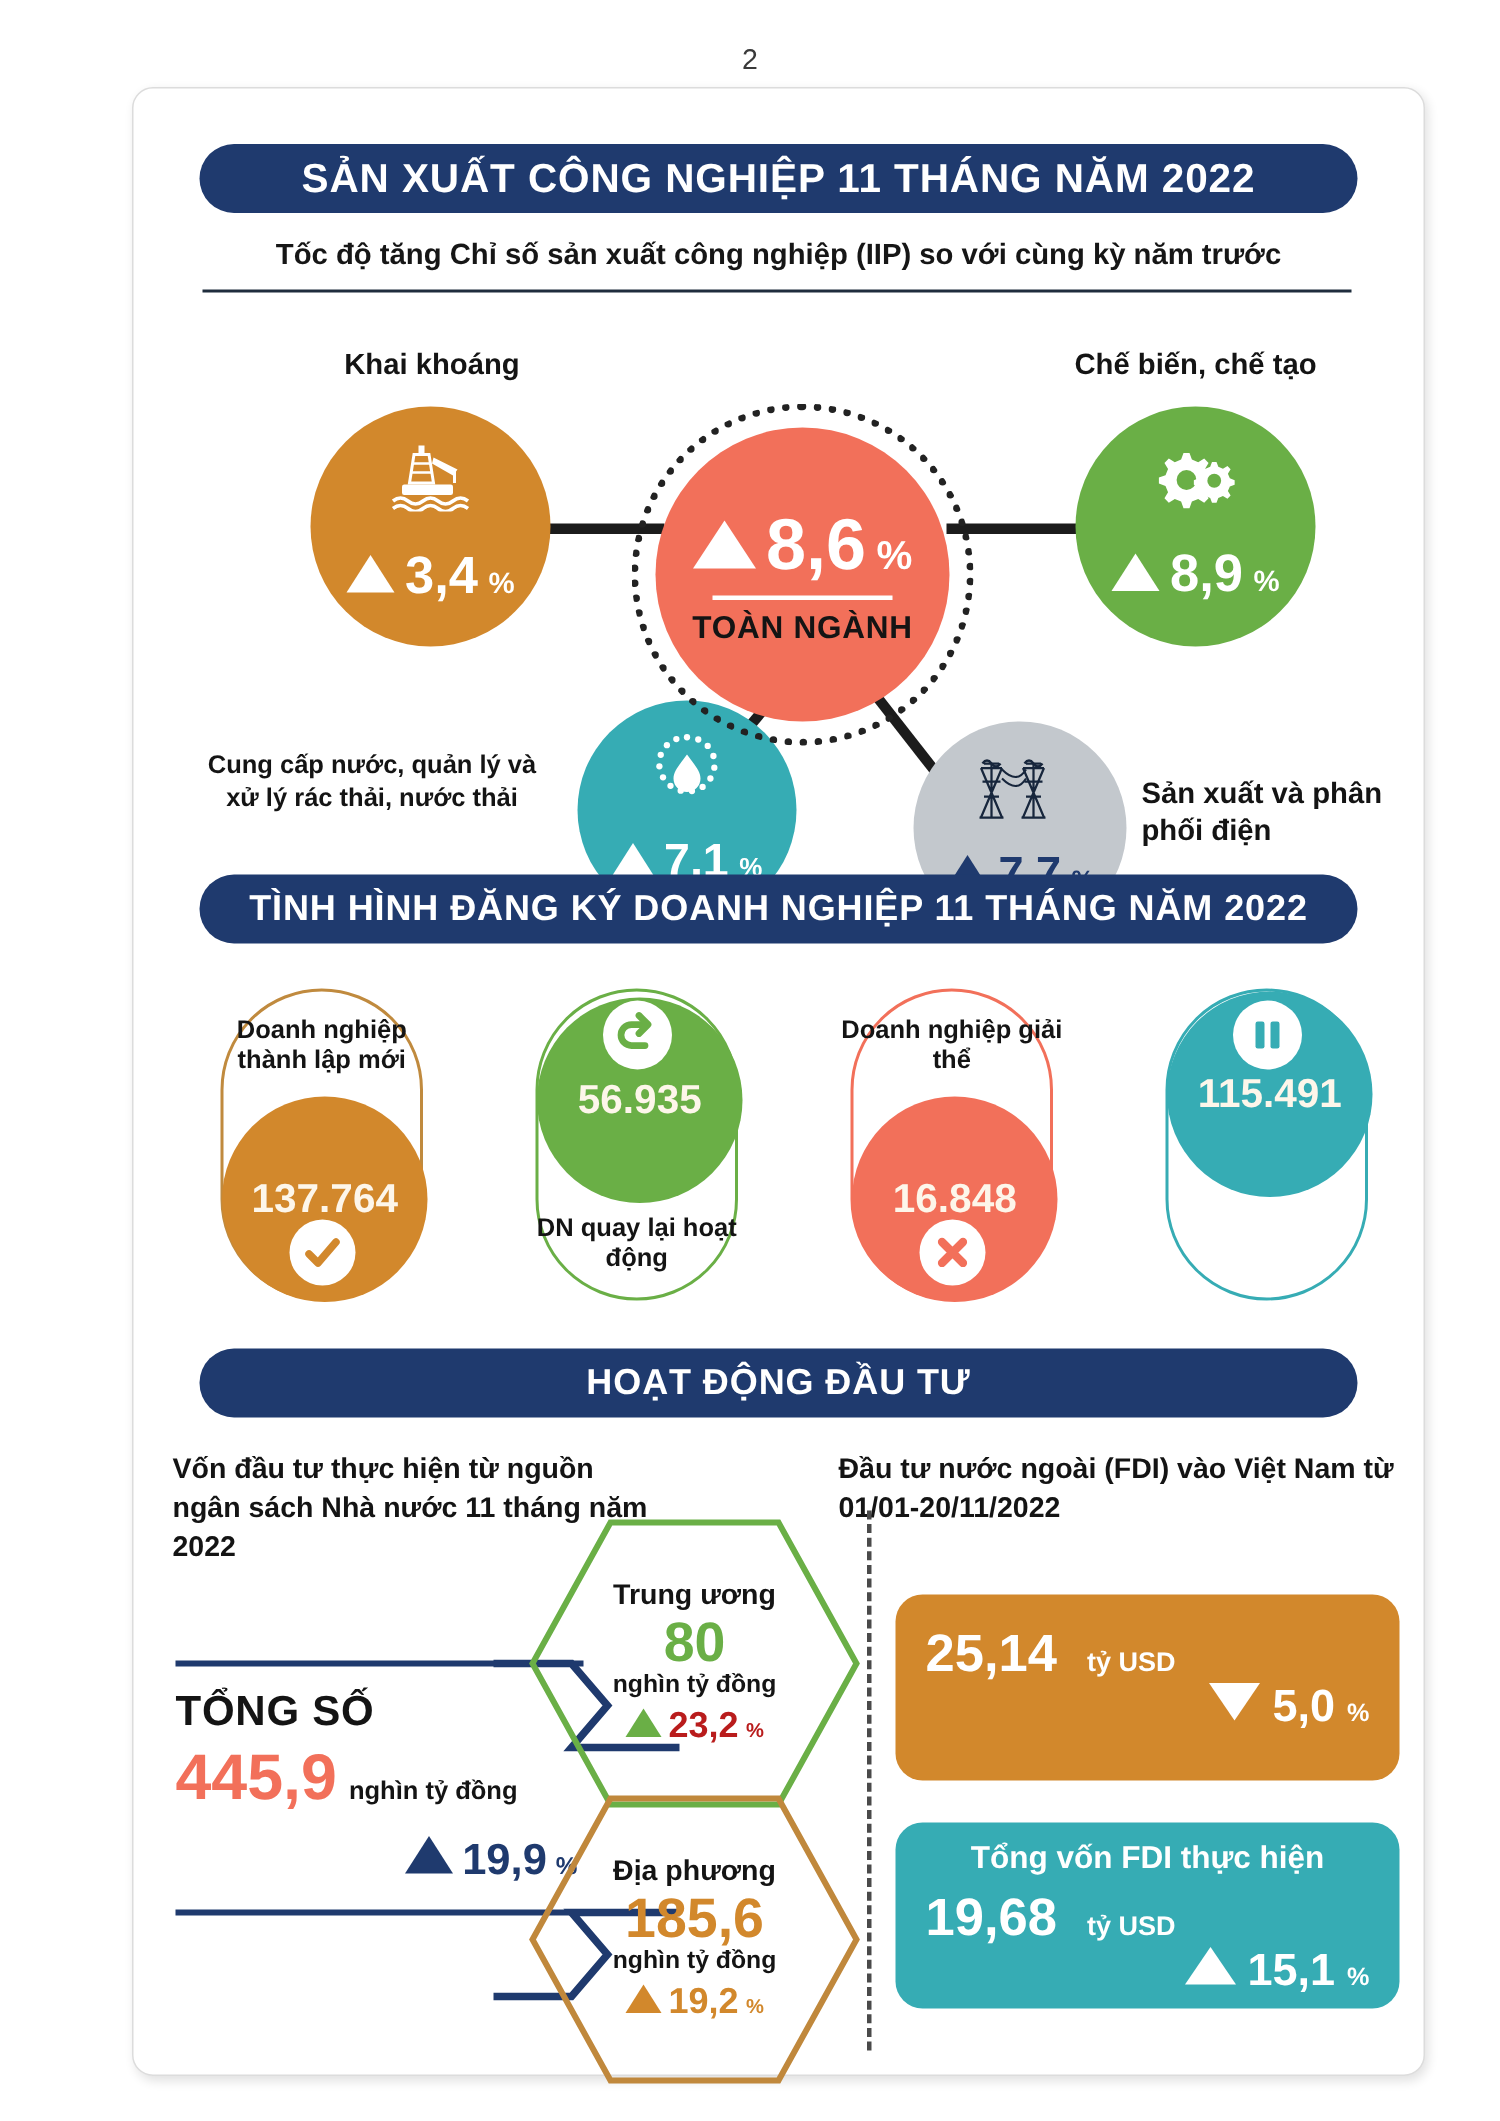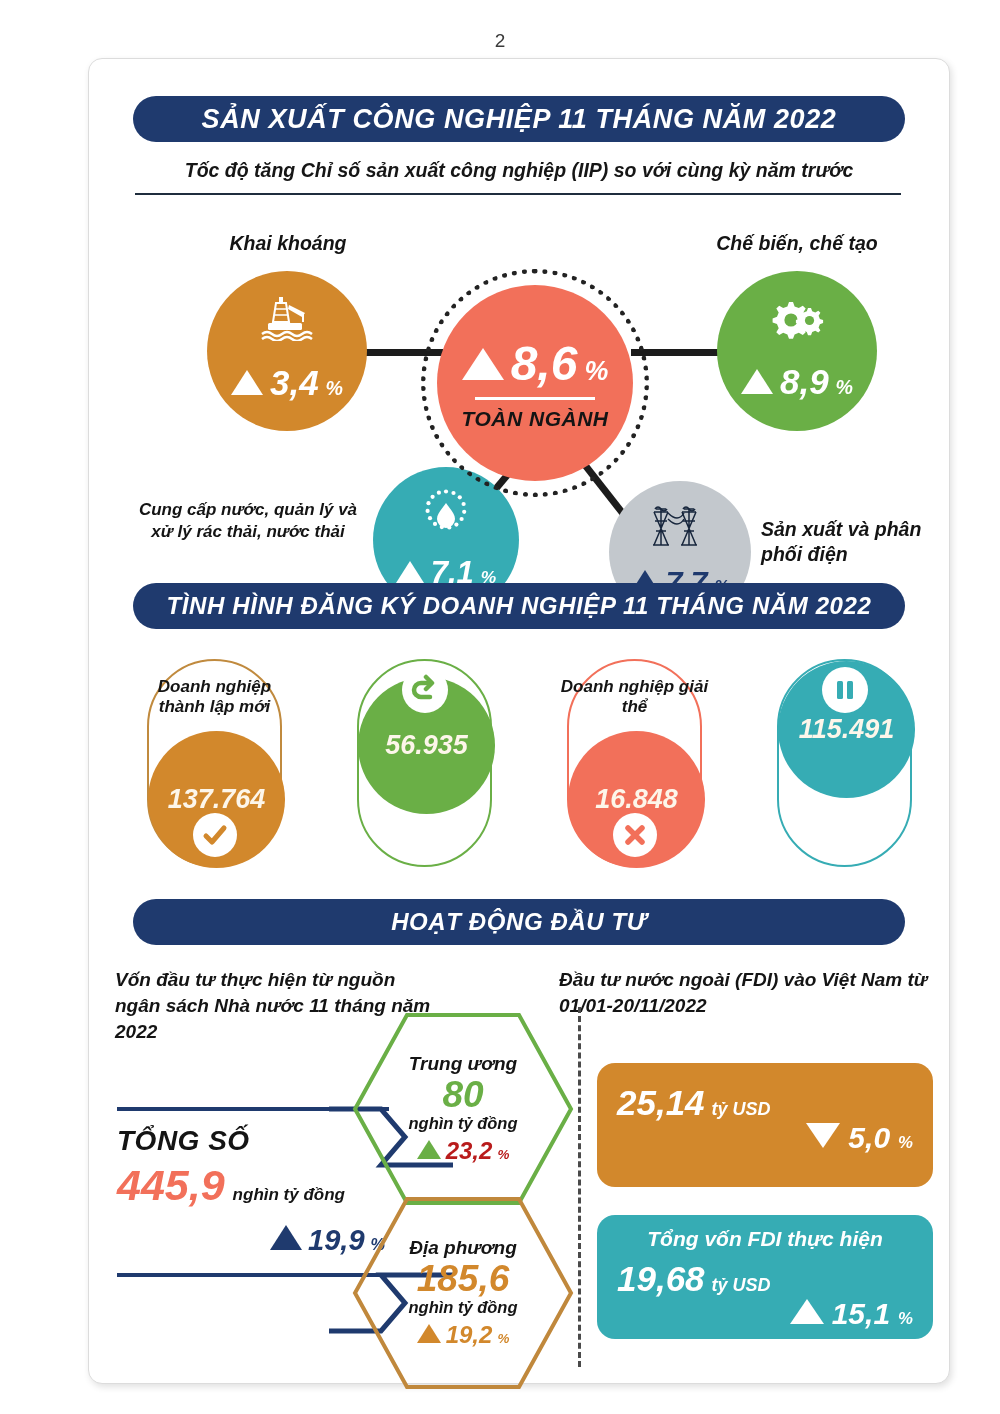--- a/index.html
+++ b/index.html
@@ -14,21 +14,20 @@
     position: absolute; top: 30px; left: 0; width: 1000px;
     text-align: center; font-size: 19px; color: #3a3a3a;
   }
   .sheet {
     position: absolute; left: 88px; top: 58px;
     width: 862px; height: 1326px;
     background: #ffffff;
     border: 1px solid #dcdcdc;
     border-radius: 14px;
     box-shadow: 2px 3px 7px rgba(0,0,0,0.12);
-    font-style: italic;
   }
 
   
   .banner {
     position: absolute;
     background: #1f3a6e;
     border-radius: 30px;
     color: #ffffff;
     display: flex; align-items: center; justify-content: center;
     font-weight: bold;
@@ -71,21 +70,21 @@
     left: 118px; top: 62px; width: 160px; height: 160px; background: #d2882c;
   }
   #c-mining .val { font-size: 35px; margin-top: 14px; }
   
   #c-manu {
     left: 628px; top: 62px; width: 160px; height: 160px; background: #6aaf46;
   }
   #c-manu .val { font-size: 35px; margin-top: 14px; }
   
   #c-water {
-    left: 284px; top: 258px; width: 146px; height: 146px; background: #36acb4;
+    left: 296px; top: 258px; width: 146px; height: 146px; background: #36acb4;
   }
   #c-water .val { font-size: 31px; margin-top: 12px; }
   
   #c-elec {
     left: 520px; top: 272px; width: 142px; height: 142px; background: #c3c8cd;
   }
   #c-elec .val { font-size: 30px; color: #1f3a6e; margin-top: 10px; }
 
   
   #c-total {
@@ -141,21 +140,21 @@
     background: #ffffff; left: 50%; transform: translateX(-50%);
     display: flex; align-items: center; justify-content: center;
   }
 
   #pill-new { left: 58px; top: 12px; color: #c08a3e; }
   #pill-new .bubble { top: 70px; background: #d2882c; }
   #pill-new .lab { top: 16px; }
   #pill-new .pill-badge { top: 152px; }
 
   #pill-back { left: 268px; top: 12px; color: #6aaf46; }
-  #pill-back .bubble { top: 16px; background: #6aaf46; }
+  #pill-back .bubble { top: 4px; background: #6aaf46; }
   #pill-back .lab { top: 148px; }
   #pill-back .pill-badge { top: 6px; width: 46px; height: 46px; }
 
   #pill-dis { left: 478px; top: 12px; color: #f2705a; }
   #pill-dis .bubble { top: 70px; background: #f2705a; }
   #pill-dis .lab { top: 16px; }
   #pill-dis .pill-badge { top: 152px; }
 
   #pill-pause { left: 688px; top: 12px; color: #36acb4; }
   #pill-pause .bubble { top: 0px; background: #36acb4; }
@@ -204,21 +203,21 @@
   .hex-growth { display: flex; align-items: baseline; gap: 5px; font-size: 24px; font-weight: bold; margin-top: 4px; }
 
   #hex-central { left: 262px; top: 52px; }
   #hex-local   { left: 262px; top: 236px; }
 
   .fdi-card {
     position: absolute; border-radius: 18px; width: 336px; height: 124px;
     color: #ffffff; padding: 12px 20px 0 20px;
   }
   .fdi-title { font-size: 21px; font-weight: bold; text-align: center; }
-  .fdi-row { display: flex; align-items: baseline; gap: 7px; margin-top: 8px; }
+  .fdi-row { display: flex; align-items: baseline; gap: 20px; margin-top: 8px; }
   .fdi-num { font-size: 35px; font-weight: bold; }
   .fdi-unit { font-size: 18px; font-weight: bold; }
   .fdi-growth {
     display: flex; align-items: baseline; gap: 8px; justify-content: flex-end;
     font-size: 30px; font-weight: bold; margin-top: -2px;
   }
   #fdi-total { left: 508px; top: 104px; background: #d2882c; }
   #fdi-real  { left: 508px; top: 256px; background: #36acb4; }
   .tri-down { width: 0; height: 0; border-left: 17px solid transparent;
               border-right: 17px solid transparent; border-top: 25px solid #ffffff; }
@@ -368,20 +367,21 @@
     </div>
 
     <div class="pill" id="pill-back">
       <div class="bubble">56.935</div>
       <div class="pill-badge">
         <svg width="32" height="32" viewBox="0 0 32 32">
           <path d="M22 9 L12 9 a7 7 0 0 0 0 14 l9 0" fill="none" stroke="#6aaf46" stroke-width="4.5" stroke-linecap="round"></path>
           <path d="M17 3 L23 9 L17 15" fill="none" stroke="#6aaf46" stroke-width="4.5" stroke-linecap="round" stroke-linejoin="round"></path>
         </svg>
       </div>
+      <div class="lab">DN quay lại hoạt động</div>
     </div>
 
     <div class="pill" id="pill-dis">
       <div class="lab">Doanh nghiệp giải thể</div>
       <div class="bubble">16.848</div>
       <div class="pill-badge">
         <svg width="28" height="28" viewBox="0 0 28 28">
           <path d="M7 7 L21 21 M21 7 L7 21" fill="none" stroke="#f2705a" stroke-width="5.5" stroke-linecap="round"></path>
         </svg>
       </div>

